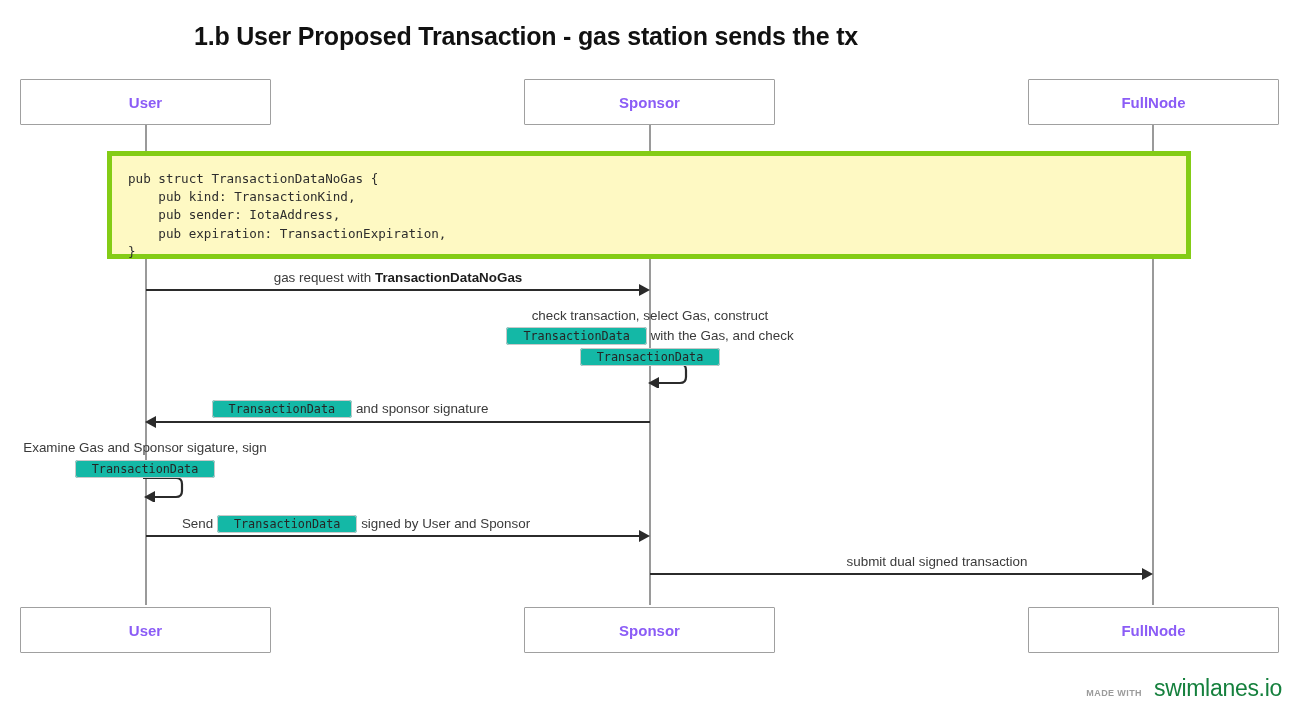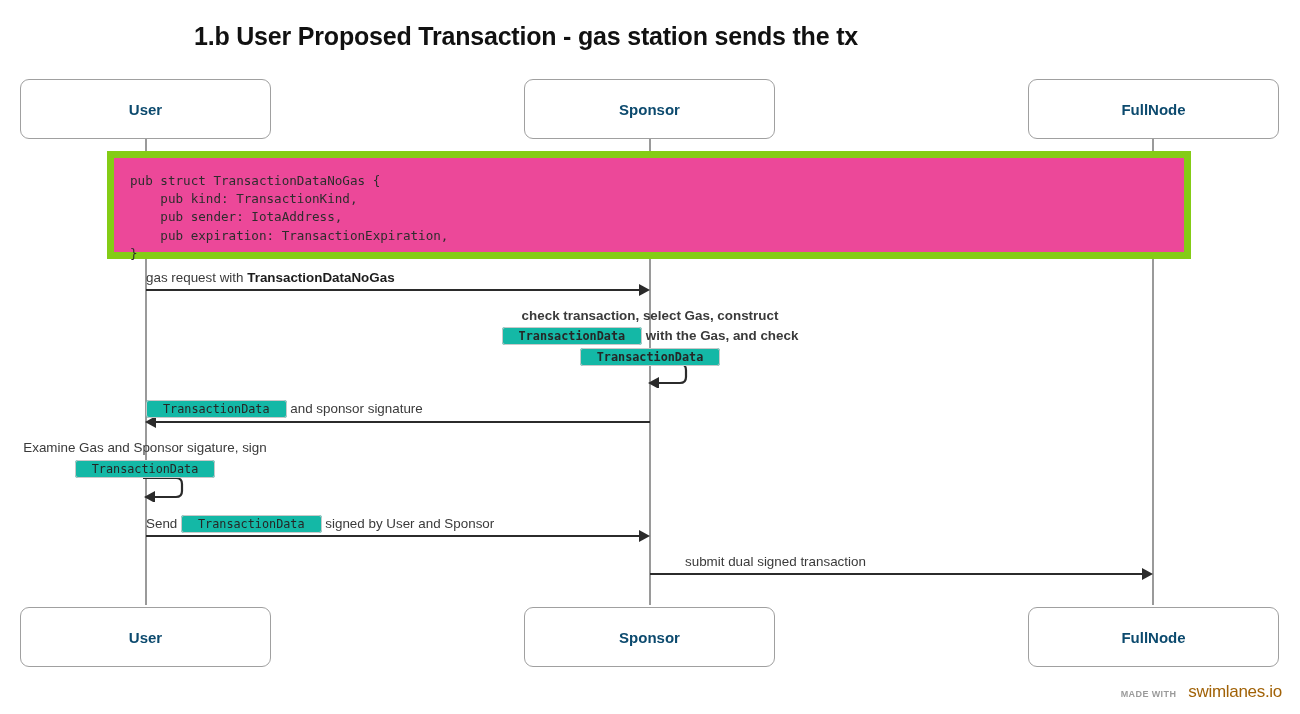--- a/index.html
+++ b/index.html
@@ -28,45 +28,45 @@
     text-align: center;
     font-size: 25px;
     font-weight: bold;
     color: #111111;
     letter-spacing: -0.2px;
   }
 
   
   .participant {
     position: absolute;
-    height: 60px;
+    height: 46px;
     border: 1.6px solid #a0a0a0;
-    border-radius: 9px;
+    border-radius: 1px;
     background: #ffffff;
     display: flex;
     align-items: center;
     justify-content: center;
     font-size: 15px;
     font-weight: bold;
-    color: #0c4a6e;
+    color: #8b5cf6;
     box-sizing: border-box;
   }
 
   
   .lifeline {
     position: absolute;
     width: 2px;
     background: #9a9a9a;
   }
 
   
   #note {
     position: absolute;
-    background: #ec4899;
-    border: 7px solid #84cc16;
+    background: #fef9c3;
+    border: 5px solid #84cc16;
     box-sizing: border-box;
     z-index: 3;
   }
   #note pre {
     margin: 0;
     padding: 14px 16px;
     font-family: "DejaVu Sans Mono", "Liberation Mono", monospace;
     font-size: 12.6px;
     line-height: 18.2px;
     color: #2d2d2d;
@@ -94,20 +94,21 @@
   .arrowhead.left {
     border-top: 6px solid transparent;
     border-bottom: 6px solid transparent;
     border-right: 11px solid #2b2b2b;
   }
 
   .msg-label {
     position: absolute;
     font-size: 13.4px;
     color: #3a3a3a;
+    text-align: center;
     line-height: 18px;
     z-index: 6;
     white-space: nowrap;
   }
   .msg-label.wrap { white-space: normal; }
   .msg-label b { color: #1d1d1d; font-weight: bold; }
 
   code.tok {
     font-family: "DejaVu Sans Mono", "Liberation Mono", monospace;
     font-size: 11.8px;
@@ -135,22 +136,22 @@
     gap: 12px;
   }
   #footer .made {
     font-size: 9px;
     font-weight: bold;
     letter-spacing: 0.4px;
     color: #9b9b9b;
     text-transform: uppercase;
   }
   #footer .brand {
-    font-size: 17px;
-    color: #a16207;
+    font-size: 23px;
+    color: #15803d;
     letter-spacing: -0.3px;
   }
 </style>
 </head>
 <body>
 
 <div id="canvas">
 
   <div id="title">1.b User Proposed Transaction - gas station sends the tx</div>
 
@@ -175,21 +176,21 @@
     pub expiration: TransactionExpiration,
 }</pre>
   </div>
 
   <div class="msg-label" style="left:146px; top:269px; width:504px;">
     <span>gas request with </span><b>TransactionDataNoGas</b>
   </div>
   <div class="msg-line" style="left:146px; top:289px; width:494px;"></div>
   <div class="arrowhead right" style="left:639px; top:284px;"></div>
 
-  <div class="msg-label wrap" style="left:450px; top:307px; width:400px; text-align:center;font-weight:bold;">
+  <div class="msg-label wrap" style="left:450px; top:307px; width:400px; text-align:center;">
     <div>check transaction, select Gas, construct</div>
     <div style="margin-top:2px;">
       <code class="tok">TransactionData</code><span> with the Gas, and check</span>
     </div>
     <div style="margin-top:3px;">
       <code class="tok">TransactionData</code>
     </div>
   </div>
   <svg class="selfloop" style="left:645px; top:362px;" width="46" height="26" viewBox="0 0 46 26">
     <path d="M2,2 L35,2 Q41,2 41,8 L41,15 Q41,21 35,21 L14,21" fill="none" stroke="#2b2b2b" stroke-width="2.2" stroke-linecap="butt"></path>

